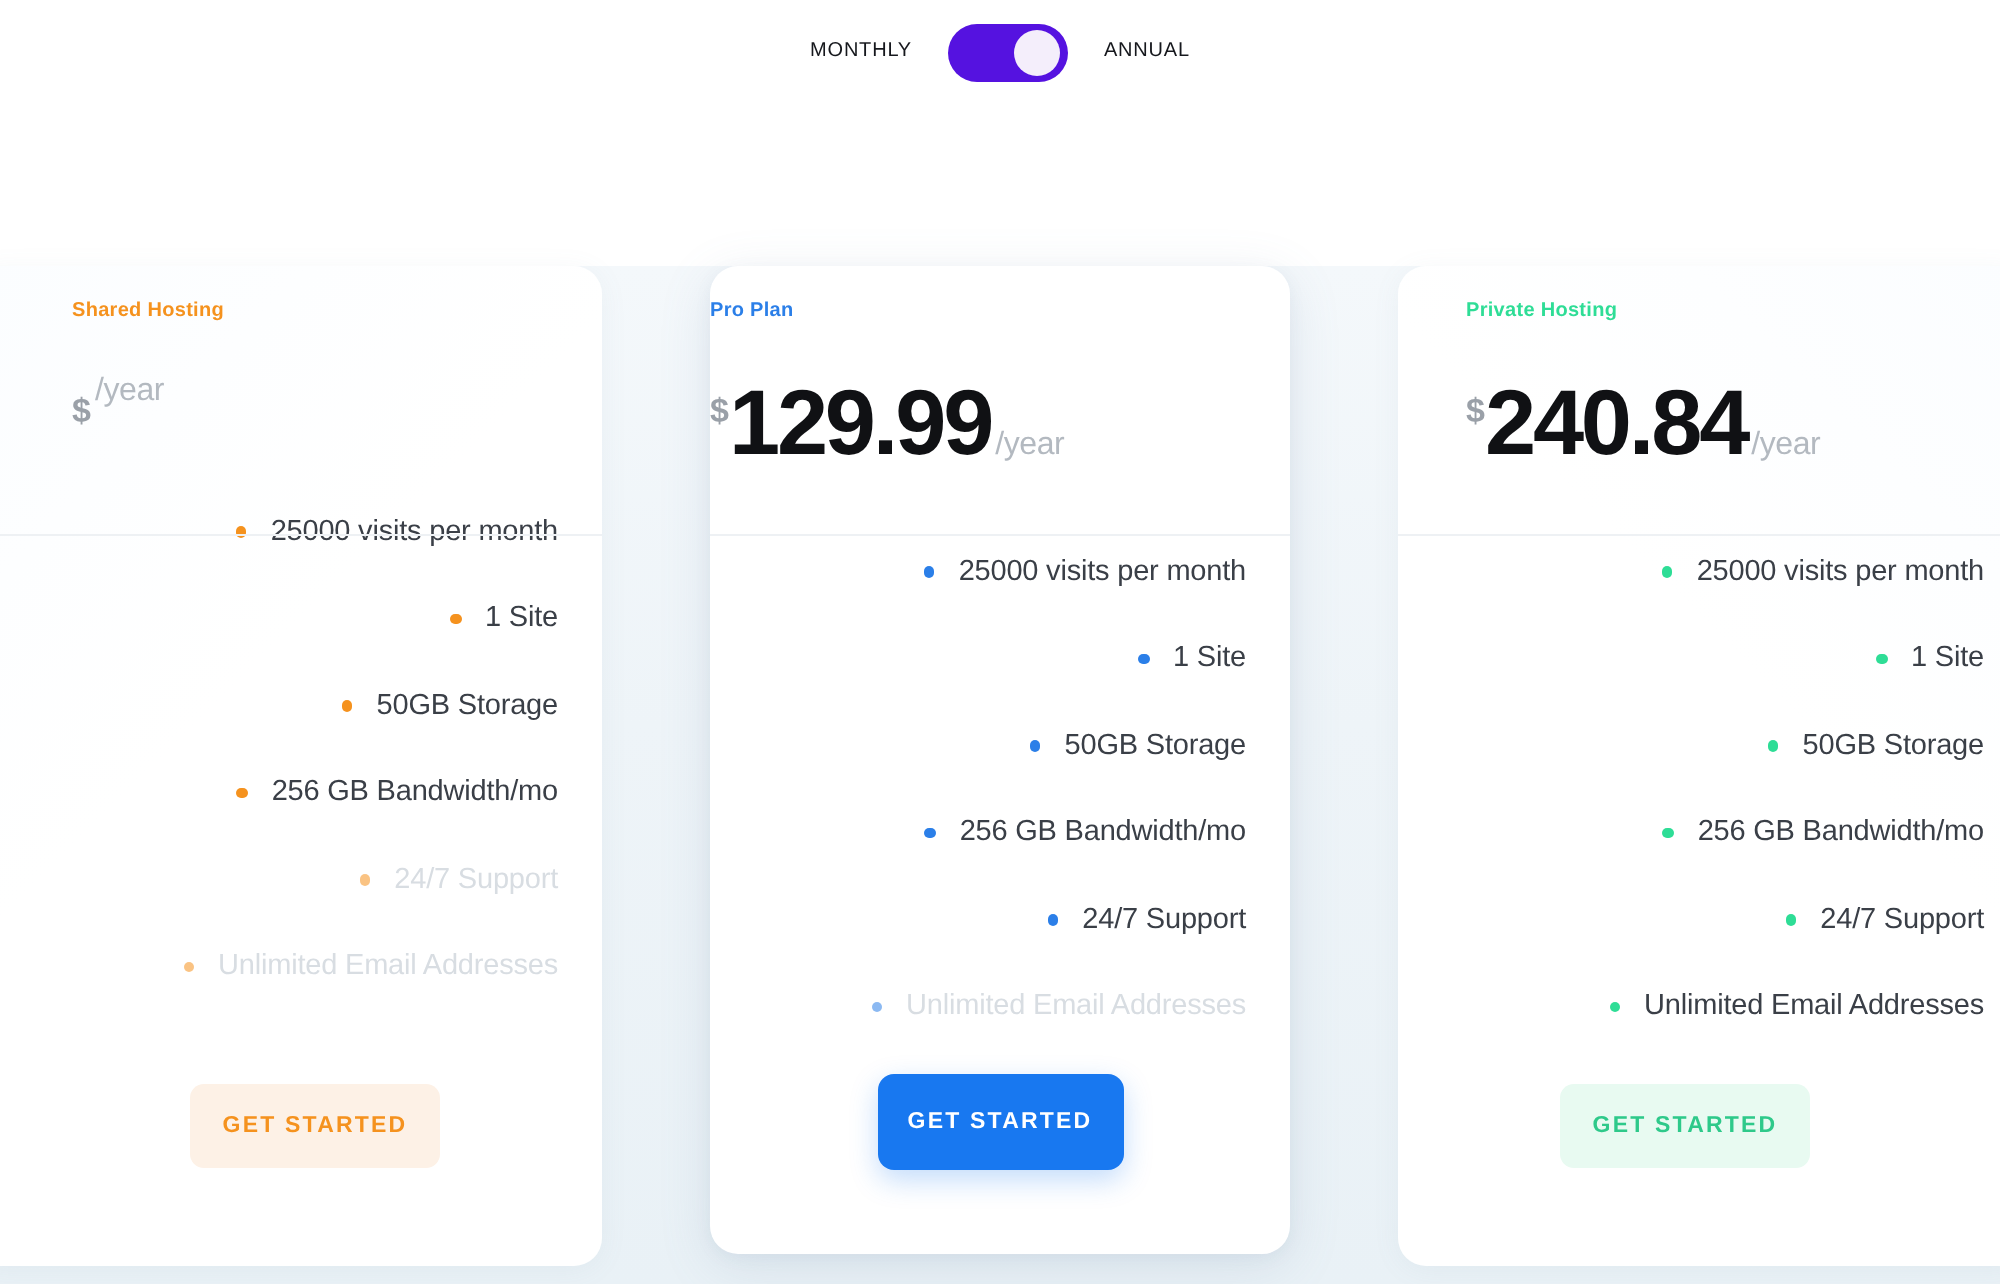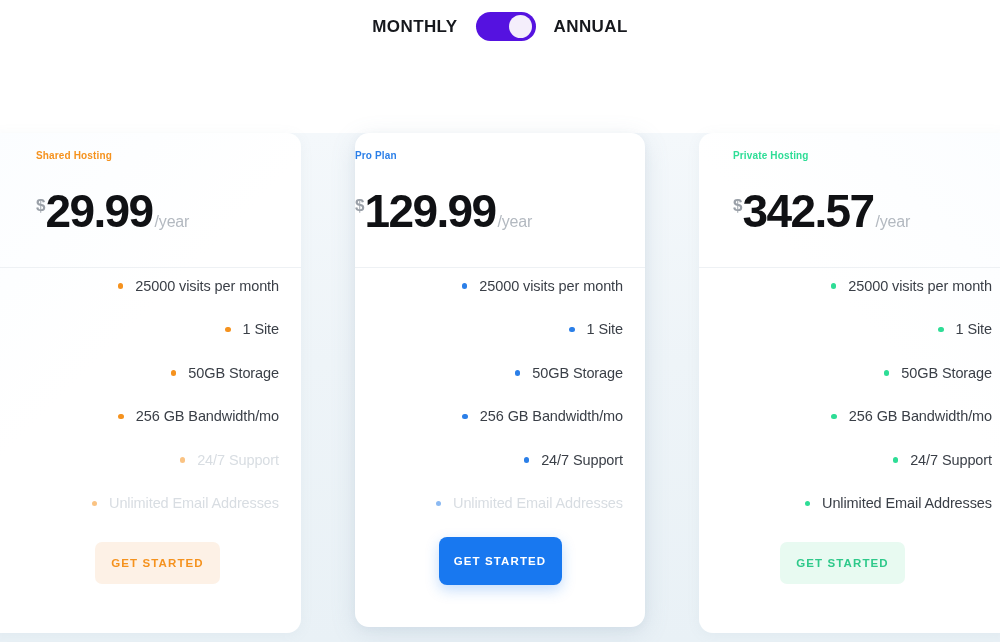--- a/index.html
+++ b/index.html
@@ -24,22 +24,22 @@
     width: 1000px;
     height: 52px;
     display: flex;
     align-items: center;
     justify-content: center;
     gap: 18px;
     z-index: 5;
   }
 
   .billing-label {
-    font-size: 17px;
-    font-weight: 700;
+    font-size: 10px;
+    font-weight: 400;
     letter-spacing: 0.4px;
     color: #16181d;
     user-select: none;
     line-height: 1;
   }
 
   .toggle-switch {
     width: 60px;
     height: 29px;
     border-radius: 15px;
@@ -259,21 +259,20 @@
 </div>
 
 <div class="cards-area">
   <div class="bg-band"></div>
 
   <div class="card card-side card-1">
     <div class="card-head">
       <div class="plan-name plan-1">Shared Hosting</div>
       <div class="price-line">
         <span class="currency">$</span>
-        <span class="price-amount">29.99</span>
         <span class="price-period">/year</span>
       </div>
       <div class="divider"></div>
     </div>
     <div class="card-body">
       <div class="feature">
         <span class="bullet b-1"></span>
         <span class="feature-text">25000 visits per month</span>
       </div>
       <div class="feature">
@@ -341,21 +340,21 @@
     <div class="cta-wrap">
       <button class="cta cta-2">GET STARTED</button>
     </div>
   </div>
 
   <div class="card card-side card-3">
     <div class="card-head">
       <div class="plan-name plan-3">Private Hosting</div>
       <div class="price-line">
         <span class="currency">$</span>
-        <span class="price-amount">342.57</span>
+        <span class="price-amount">240.84</span>
         <span class="price-period">/year</span>
       </div>
       <div class="divider"></div>
     </div>
     <div class="card-body">
       <div class="feature">
         <span class="bullet b-3"></span>
         <span class="feature-text">25000 visits per month</span>
       </div>
       <div class="feature">

